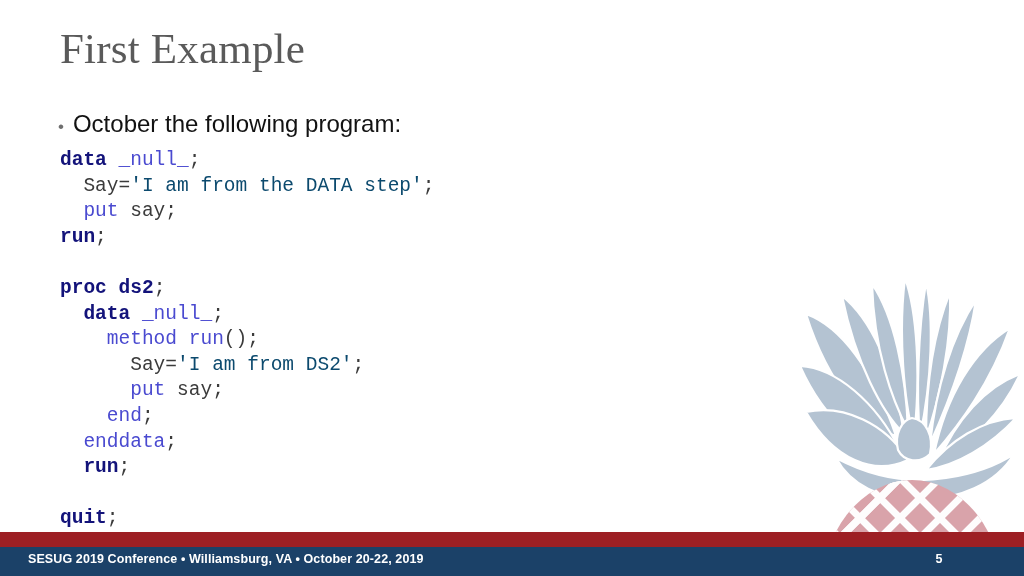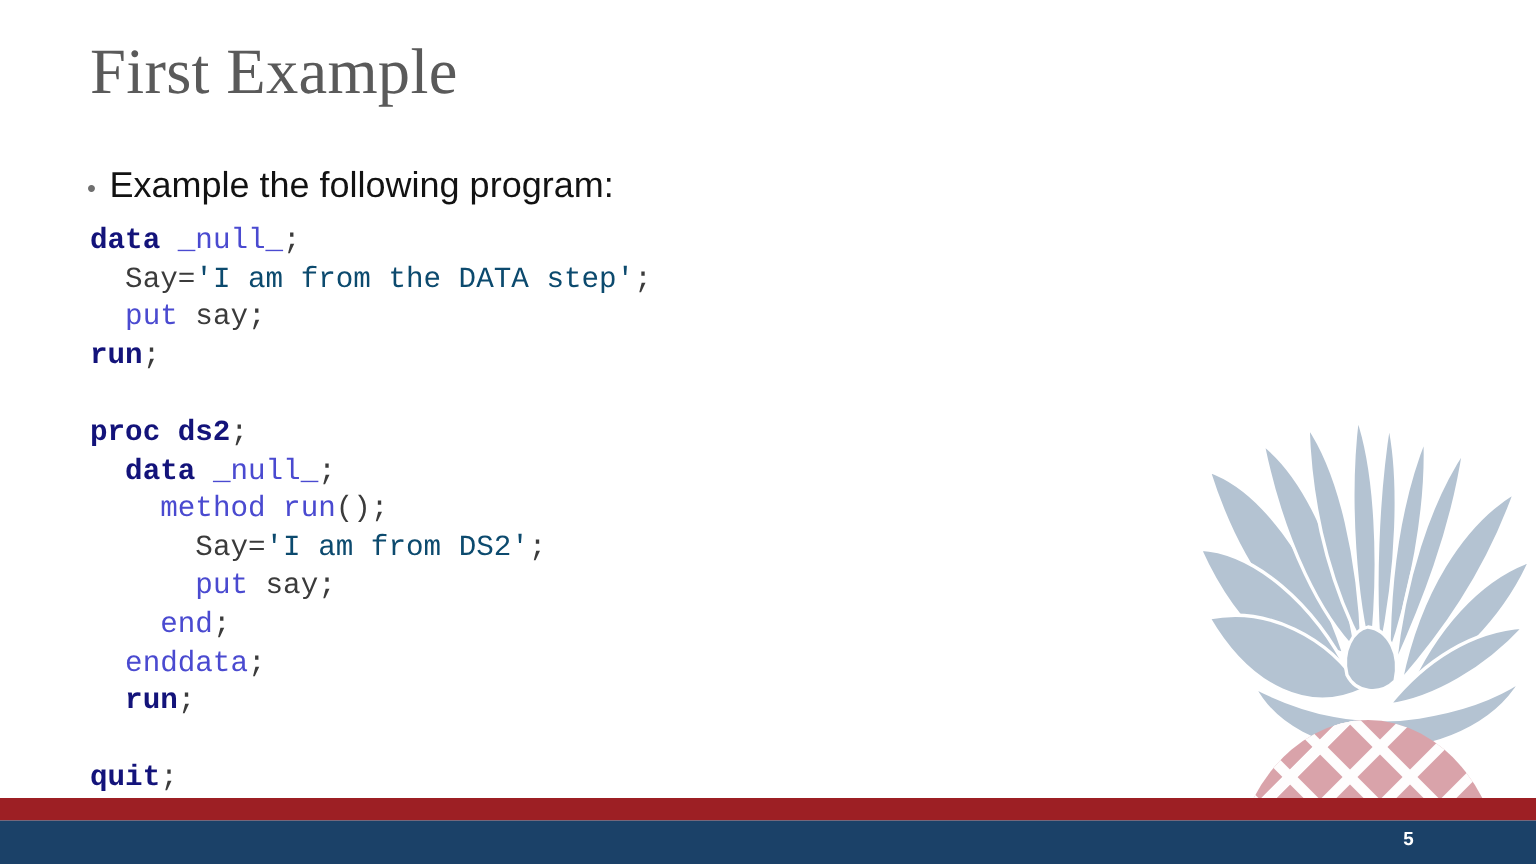--- a/index.html
+++ b/index.html
@@ -209,22 +209,23 @@
           </g>
         </g>
       </g>
     </svg>
   </div>
 
   <div id="title">First Example</div>
 
   <div id="bullet-row">
     <span class="bullet-mark">•</span>
-    <span>Example the following program:</span>
+    <span>October the following program:</span>
   </div>
 
   <div id="code"><div class="line"><span class="plain"></span><span class="kw">data</span><span class="plain"> </span><span class="kw2">_null_</span><span class="plain">;</span></div><div class="line"><span class="plain">  </span><span class="plain">Say=</span><span class="str">'I am from the DATA step'</span><span class="plain">;</span></div><div class="line"><span class="plain">  </span><span class="kw2">put</span><span class="plain"> say;</span></div><div class="line"><span class="plain"></span><span class="kw">run</span><span class="plain">;</span></div><div class="line blank">&nbsp;</div><div class="line"><span class="plain"></span><span class="kw">proc ds2</span><span class="plain">;</span></div><div class="line"><span class="plain">  </span><span class="kw">data</span><span class="plain"> </span><span class="kw2">_null_</span><span class="plain">;</span></div><div class="line"><span class="plain">    </span><span class="kw2">method run</span><span class="plain">();</span></div><div class="line"><span class="plain">      </span><span class="plain">Say=</span><span class="str">'I am from DS2'</span><span class="plain">;</span></div><div class="line"><span class="plain">      </span><span class="kw2">put</span><span class="plain"> say;</span></div><div class="line"><span class="plain">    </span><span class="kw2">end</span><span class="plain">;</span></div><div class="line"><span class="plain">  </span><span class="kw2">enddata</span><span class="plain">;</span></div><div class="line"><span class="plain">  </span><span class="kw">run</span><span class="plain">;</span></div><div class="line blank">&nbsp;</div><div class="line"><span class="plain"></span><span class="kw">quit</span><span class="plain">;</span></div></div>
 
   <div id="footer-red"></div>
   <div id="footer-blue"></div>
+  <div id="footer-text">SESUG 2019 Conference  •  Williamsburg, VA  •  October 20-22, 2019</div>
   <div id="footer-page">5</div>
 
 </div>
 
 </body></html>

